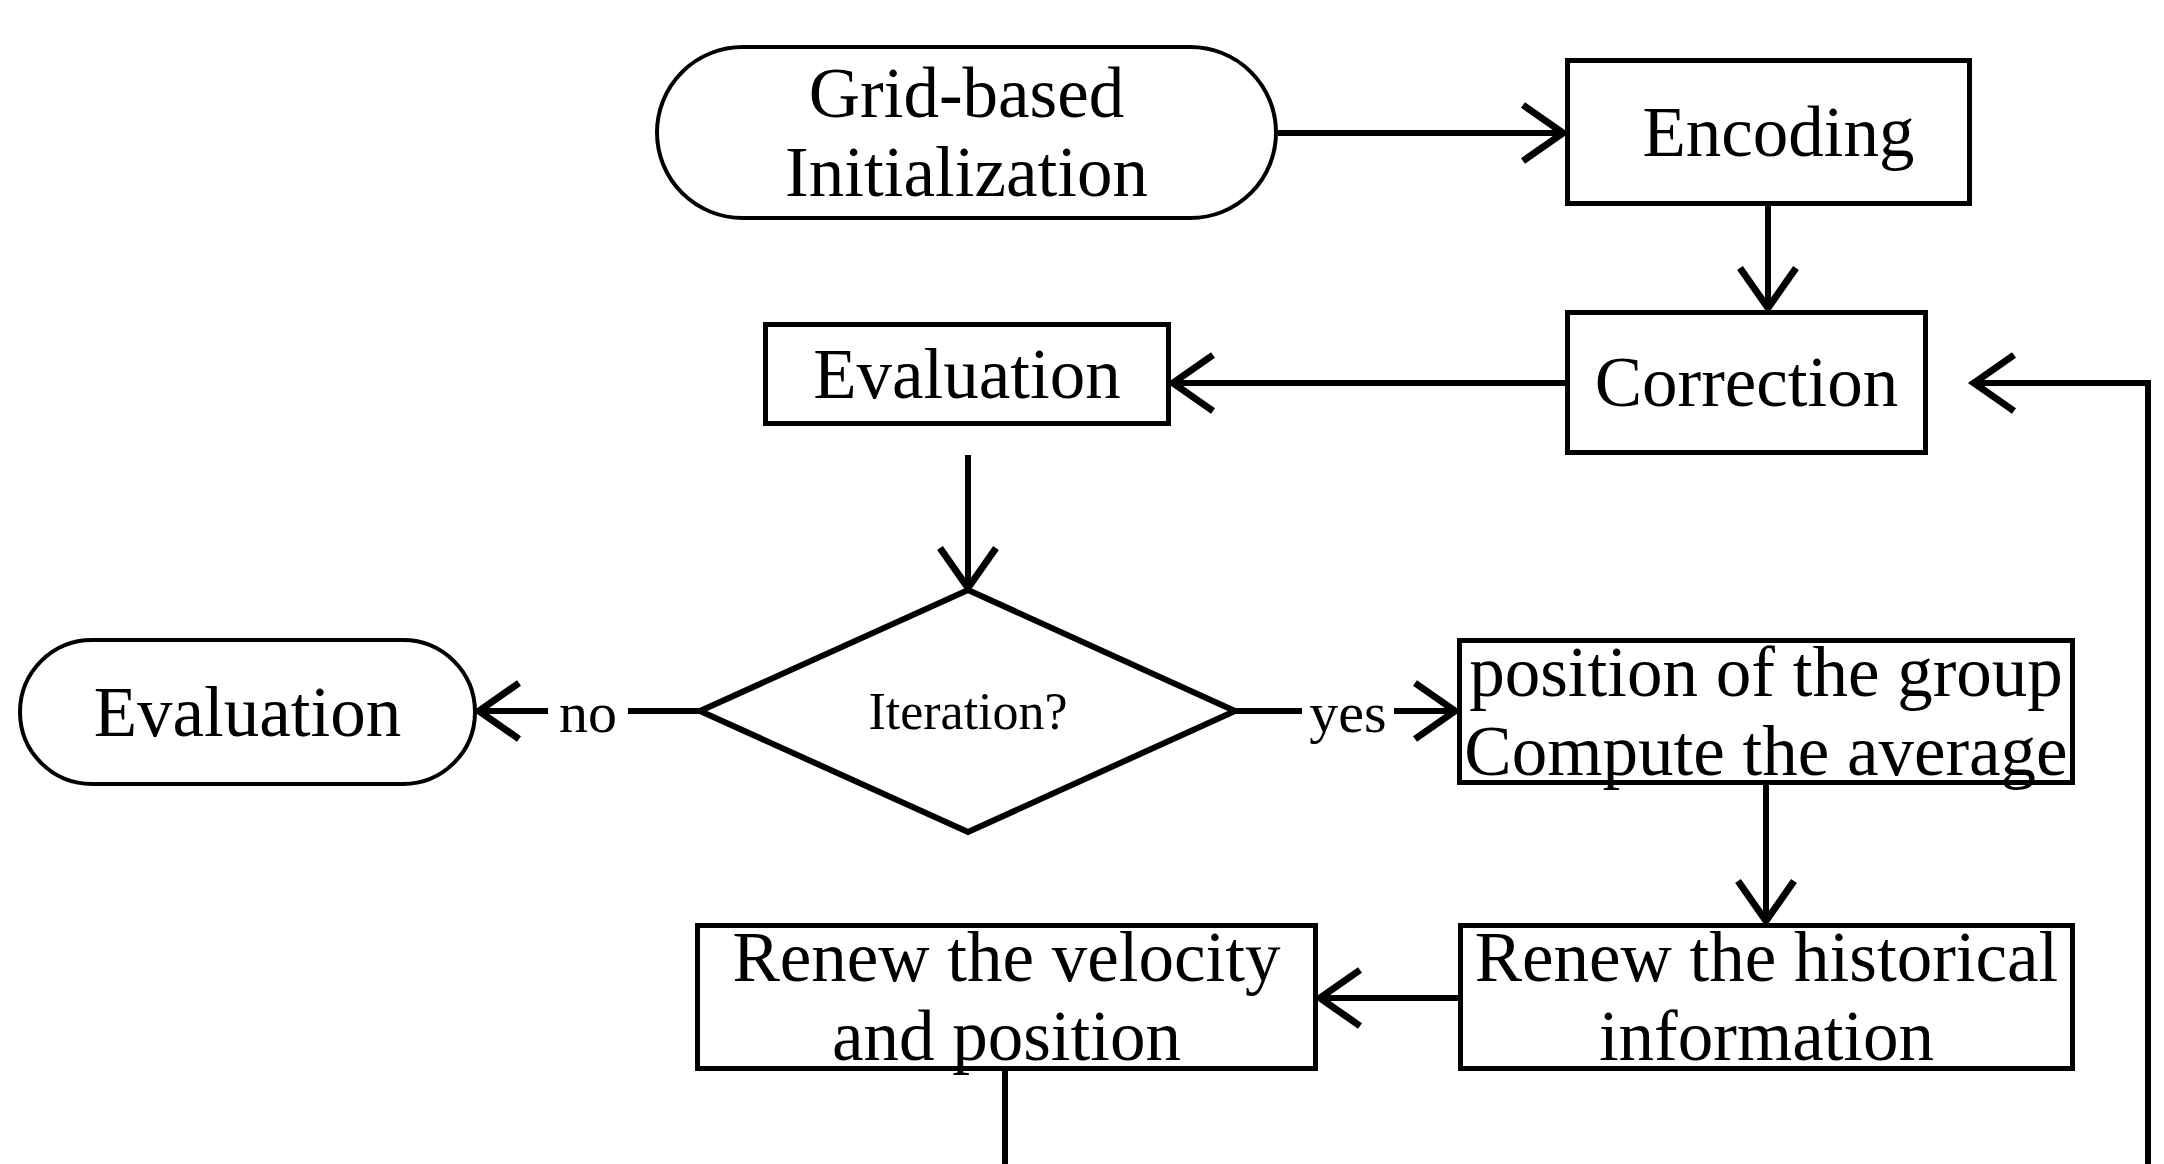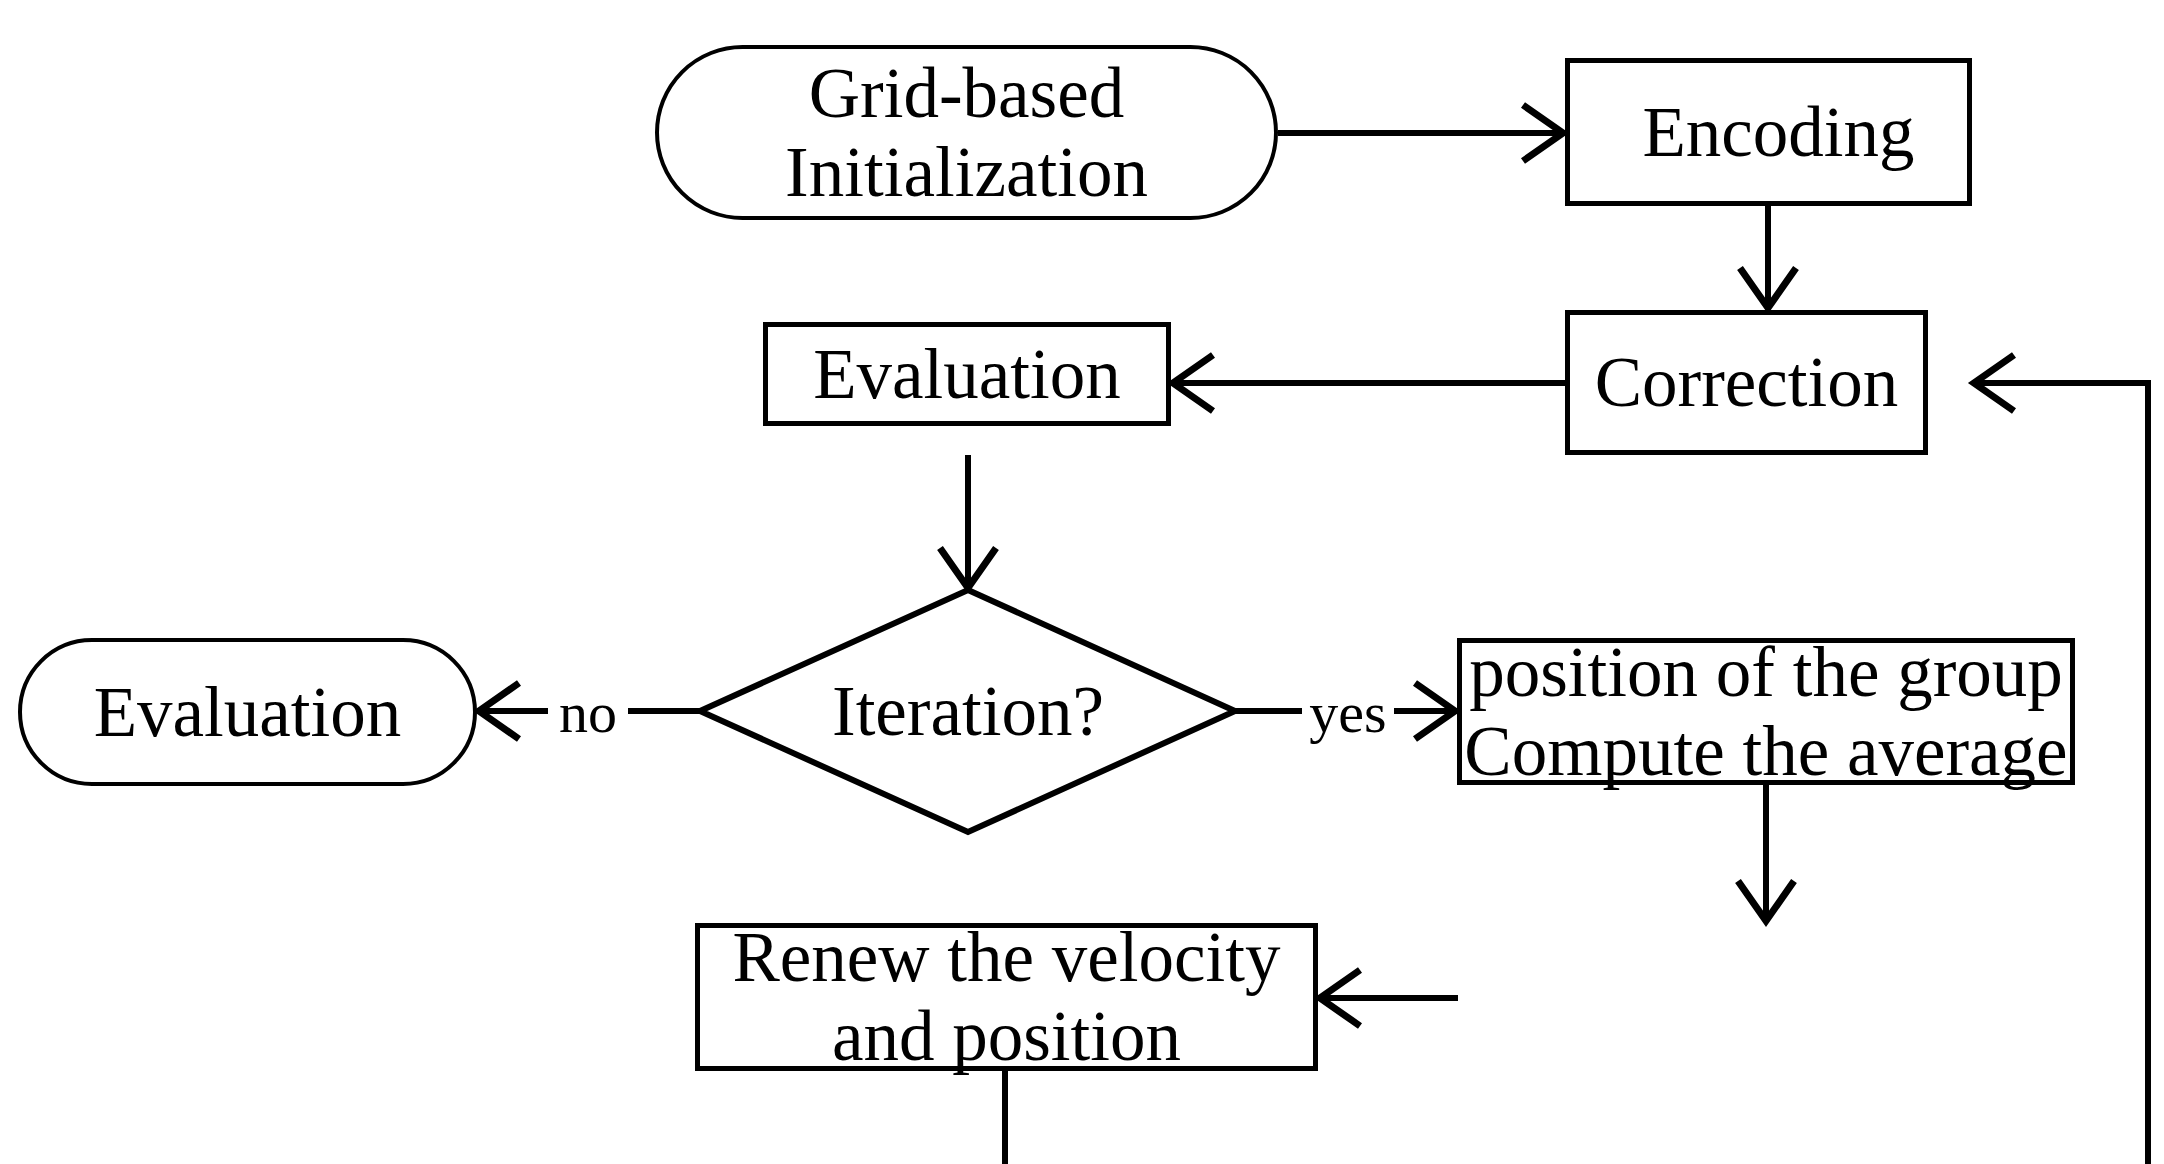--- a/index.html
+++ b/index.html
@@ -34,21 +34,21 @@
     line-height:79px;
     white-space:nowrap;
   }
   .process{border:5px solid var(--stroke);}
   .terminator{border:4px solid var(--stroke);}
   .decision-label{
     position:absolute;
     display:flex;
     align-items:center;
     justify-content:center;
-    font-size:71px;
+    font-size:52px;
     white-space:nowrap;
   }
   .edge-label{
     position:absolute;
     display:flex;
     align-items:center;
     justify-content:center;
     background:var(--bg);
     font-size:58px;
     white-space:nowrap;
@@ -117,20 +117,24 @@
 
   <div class="node terminator" style="left:18px;top:610px;width:459px;height:148px;border-radius:74px;">
     <span>Evaluation</span>
   </div>
 
   <div class="node process" style="left:1457px;top:610px;width:618px;height:147px;">
     <span>position of the group</span>
     <span>Compute the average</span>
   </div>
 
+  <div class="node process" style="left:1458px;top:895px;width:617px;height:148px;">
+    <span>Renew the historical</span>
+    <span>information</span>
+  </div>
 
   <div class="node process" style="left:695px;top:895px;width:623px;height:148px;">
     <span>Renew the velocity</span>
     <span>and position</span>
   </div>
 
   <div class="edge-label" style="left:548px;top:647px;width:80px;height:74px;">
     <span>no</span>
   </div>
 

